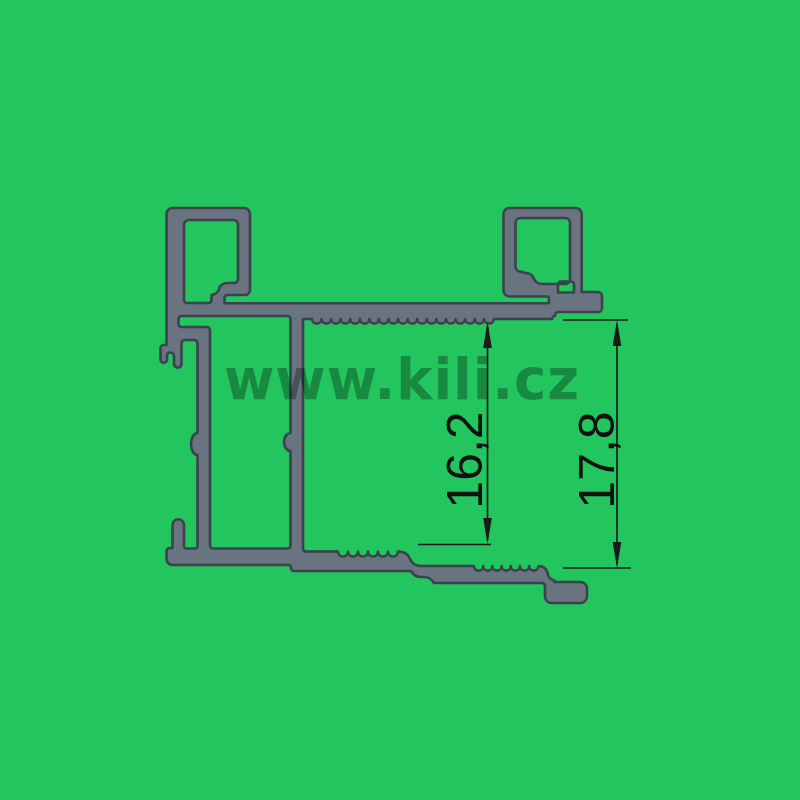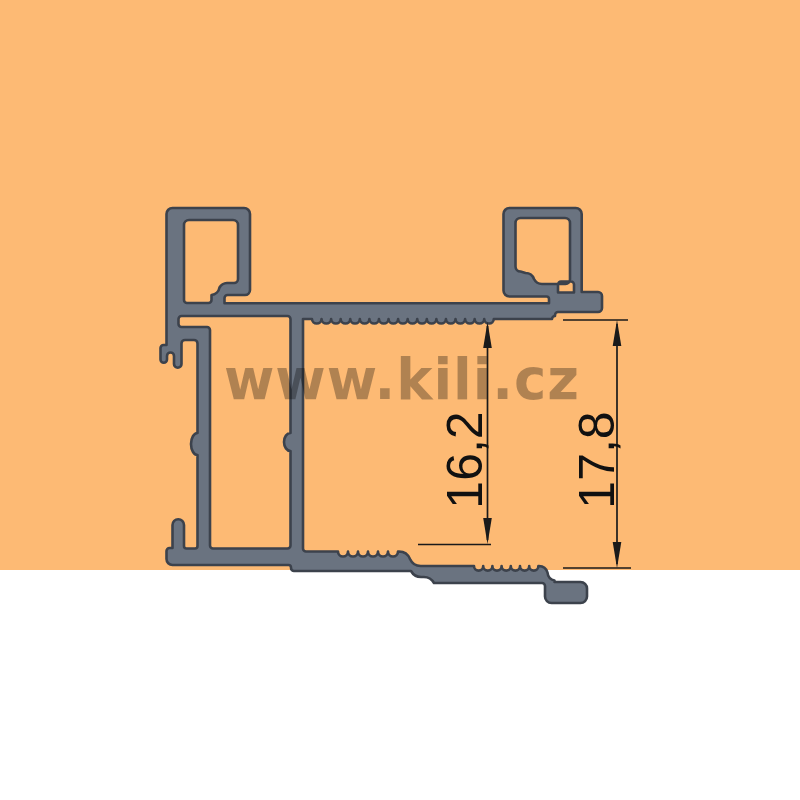--- a/index.html
+++ b/index.html
@@ -1,17 +1,17 @@
 <!DOCTYPE html>
 <html><head>
 <meta charset="utf-8">
 <style>
   html,body{margin:0;padding:0;background:#ffffff;}
   body{width:800px;height:800px;overflow:hidden;font-family:"Liberation Sans",sans-serif;}
-  .stage{position:relative;width:800px;height:570px;background:#fdba74;}
+  .stage{position:relative;width:800px;height:800px;background:#22c55e;}
   svg{display:block;}
   .profile-shape{fill:#6a7380;stroke:#3c424c;stroke-width:2.6;stroke-linejoin:round;}
   .watermark{font-family:"DejaVu Sans","Liberation Sans",sans-serif;font-weight:bold;
              font-size:57px;fill:#000000;fill-opacity:0.30;letter-spacing:1px;}
   .dim-line{stroke:#1a1a1a;stroke-width:1.7;fill:none;}
   .dim-arrow{fill:#1a1a1a;stroke:none;}
   .dim-text{font-family:"Liberation Sans",sans-serif;font-size:50px;fill:#111111;}
 </style>
 </head>
 <body>

